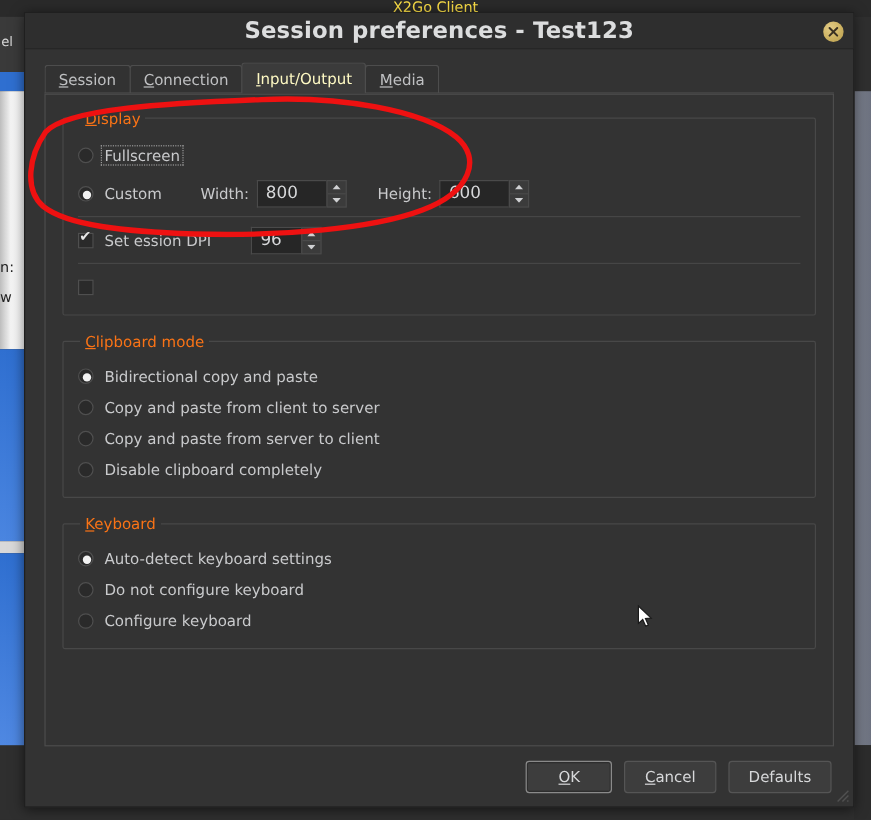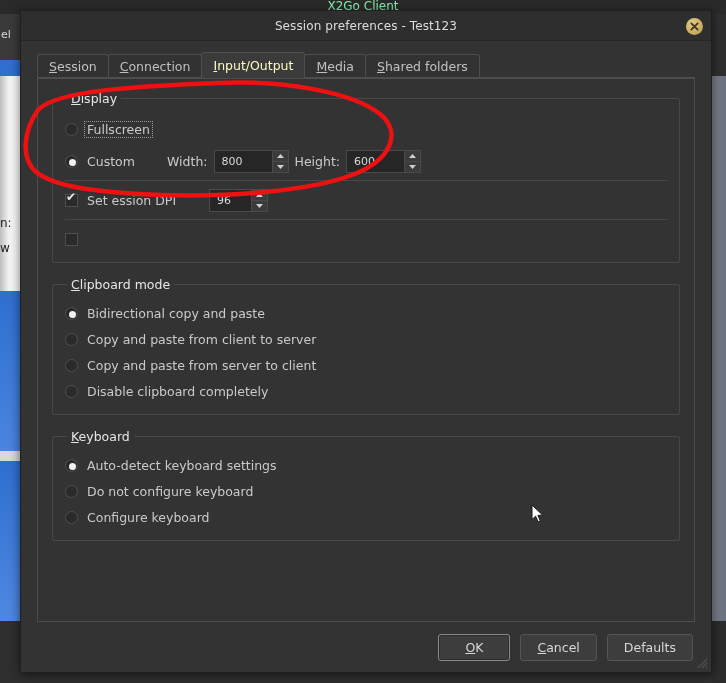--- a/index.html
+++ b/index.html
@@ -12,21 +12,21 @@
   body { background: #2b2b2b; position: relative; }
 
   
   #backdrop { position: absolute; inset: 0; background: #2f2f2f; }
   #bg-topbar {
     position: absolute; left: 0; top: 0; width: 726px; height: 14px;
     background: #2a2a2a;
   }
   #bg-app-title {
     position: absolute; left: 0; top: -1px; width: 726px; height: 15px;
-    text-align: center; font-size: 12px; color: #86efac;
+    text-align: center; font-size: 12px; color: #fde047;
     line-height: 15px; overflow: hidden;
   }
   #bg-toolbar {
     position: absolute; left: 0; top: 14px; width: 40px; height: 190px;
     background: #3a3a3a; border-right: 1px solid #4a4a4a;
   }
   #bg-toolbar-label {
     position: absolute; left: 1px; top: 28px; font-size: 11px; color: #d6d6d6;
   }
   #bg-toolbar-blue {
@@ -72,21 +72,21 @@
     display: flex; flex-direction: column;
   }
   #titlebar {
     height: 30px; background: #2e2e2e;
     border-bottom: 1px solid #262626;
     position: relative; flex: none;
   }
   #title-text {
     position: absolute; left: 0; right: 0; top: 0; height: 30px;
     line-height: 30px; text-align: center;
-    color: #dcddde; font-size: 12px; font-weight: normal;
+    color: #dcddde; font-size: 19px; font-weight: bold;
     letter-spacing: .1px;
   }
   #close-btn {
     position: absolute; right: 8px; top: 7px;
     width: 17px; height: 17px; border-radius: 50%;
     background: radial-gradient(circle at 35% 30%, #e2cb86 0%, #cdb261 55%, #b59b4f 100%);
     cursor: pointer;
     display: flex; align-items: center; justify-content: center;
   }
   #close-btn svg { display: block; }
@@ -126,21 +126,21 @@
   }
 
   fieldset.group {
     border: 1px solid #484848;
     border-radius: 2px;
     margin: 0 0 14px 0;
     padding: 8px 12px 10px 12px;
     position: relative;
   }
   fieldset.group > legend {
-    font-size: 12.5px; color: #e5e5e5; padding: 0 4px;
+    font-size: 12.5px; color: #f97316; padding: 0 4px;
     margin-left: 2px;
   }
   legend u { text-decoration: underline; }
 
   .row { display: flex; align-items: center; min-height: 26px; }
 
   
   .radio {
     width: 13px; height: 13px; border-radius: 50%;
     background: #2a2a2a;
@@ -163,21 +163,21 @@
   .check.on::after {
     content: "✔"; position: absolute; left: 0px; top: -4px;
     font-size: 12px; color: #e8e8e8; line-height: 13px;
   }
 
   
   .spin { display: inline-flex; height: 23px; margin-left: 6px; }
   .spin .val {
     width: 58px; height: 23px; background: #262626;
     border: 1px solid #4a4a4a; border-right: none;
-    color: #d8d9db; font-size: 11px;
+    color: #d8d9db; font-size: 14px;
     display: flex; align-items: center; padding-left: 7px;
   }
   .spin .btns {
     width: 17px; height: 23px; border: 1px solid #4a4a4a;
     background: #3b3b3b; display: flex; flex-direction: column;
   }
   .spin .btns .b {
     flex: 1; display: flex; align-items: center; justify-content: center;
     cursor: pointer;
   }
@@ -244,21 +244,20 @@
         <path d="M1.3 1.3 L7.7 7.7 M7.7 1.3 L1.3 7.7" stroke="#3a3122" stroke-width="1.7" stroke-linecap="round"></path>
       </svg>
     </div>
   </div>
 
   <div id="tabbar">
     <div class="tab"><u>S</u>ession</div>
     <div class="tab"><u>C</u>onnection</div>
     <div class="tab active"><u>I</u>nput/Output</div>
     <div class="tab"><u>M</u>edia</div>
-    <div class="tab"><u>S</u>hared folders</div>
   </div>
 
   <div id="pane">
 
     <fieldset class="group">
       <legend><u>D</u>isplay</legend>
 
       <div class="row" style="margin-top:2px">
         <span class="radio"></span>
         <span class="lbl focus">Fullscreen</span>
@@ -276,21 +275,21 @@
                   <path d="M3.5 0 L7 4 L0 4 Z" fill="#cfd0d2"></path>
                 </svg>
               </span>
             <span class="b">
                 <svg width="7" height="4" viewBox="0 0 7 4">
                   <path d="M3.5 4 L0 0 L7 0 Z" fill="#cfd0d2"></path>
                 </svg>
               </span>
           </span>
         </span>
-        <span class="lbl" style="margin-left:6px">Height:</span>
+        <span class="lbl" style="margin-left:26px">Height:</span>
         <span class="spin">
           <span class="val">600</span>
           <span class="btns">
             <span class="b">
                 <svg width="7" height="4" viewBox="0 0 7 4">
                   <path d="M3.5 0 L7 4 L0 4 Z" fill="#cfd0d2"></path>
                 </svg>
               </span>
             <span class="b">
                 <svg width="7" height="4" viewBox="0 0 7 4">

